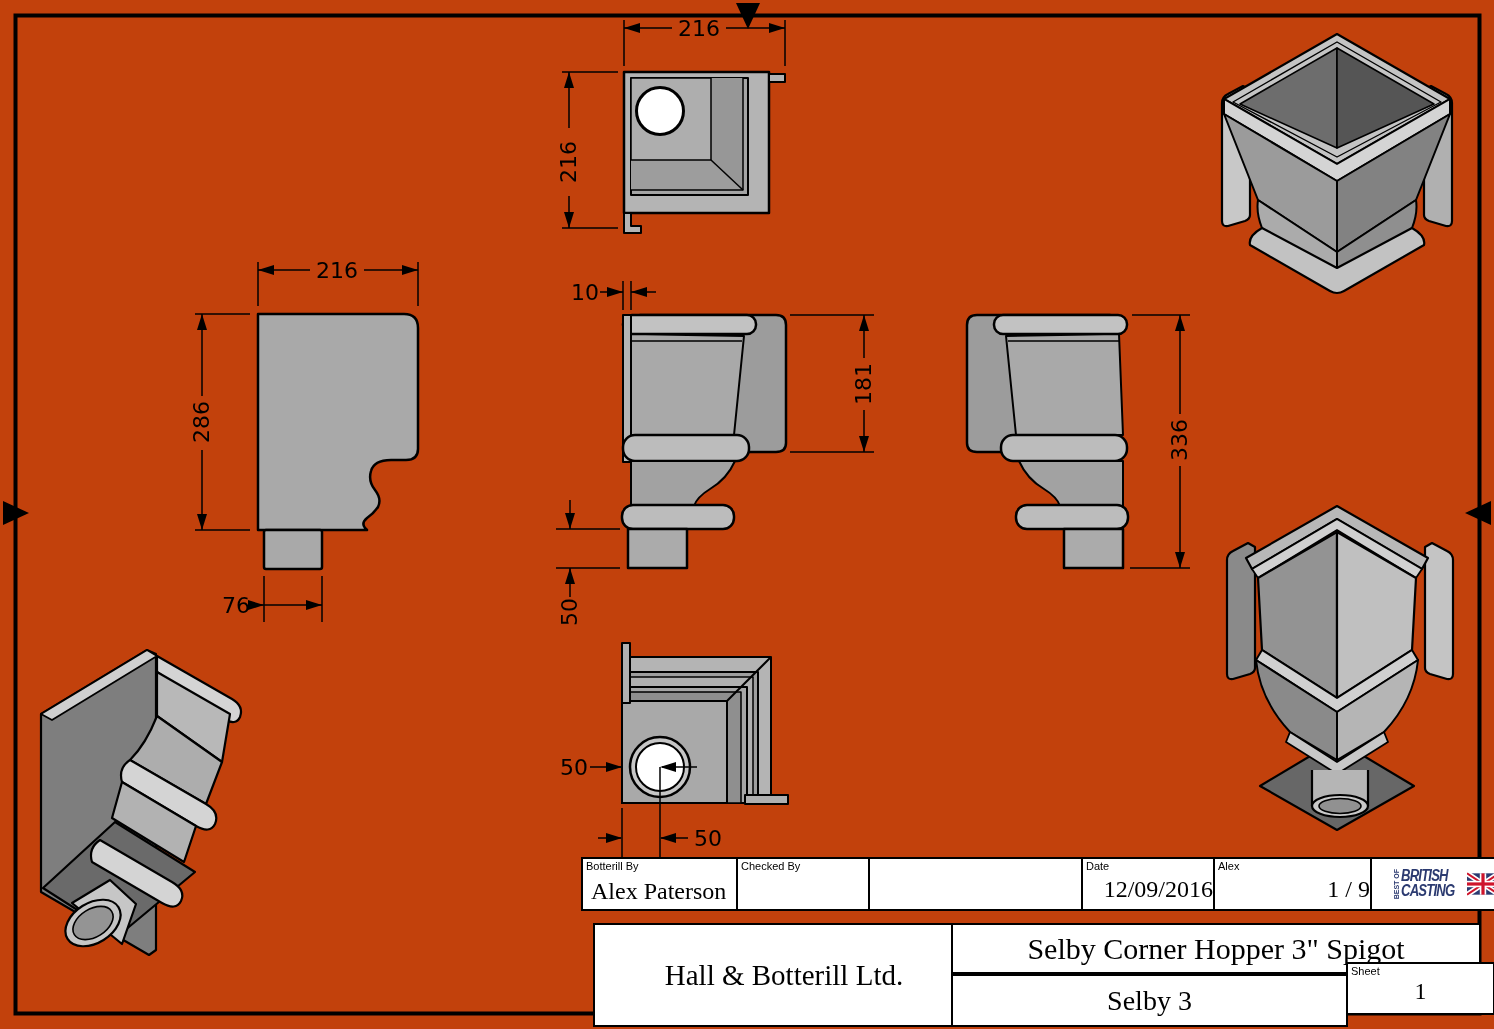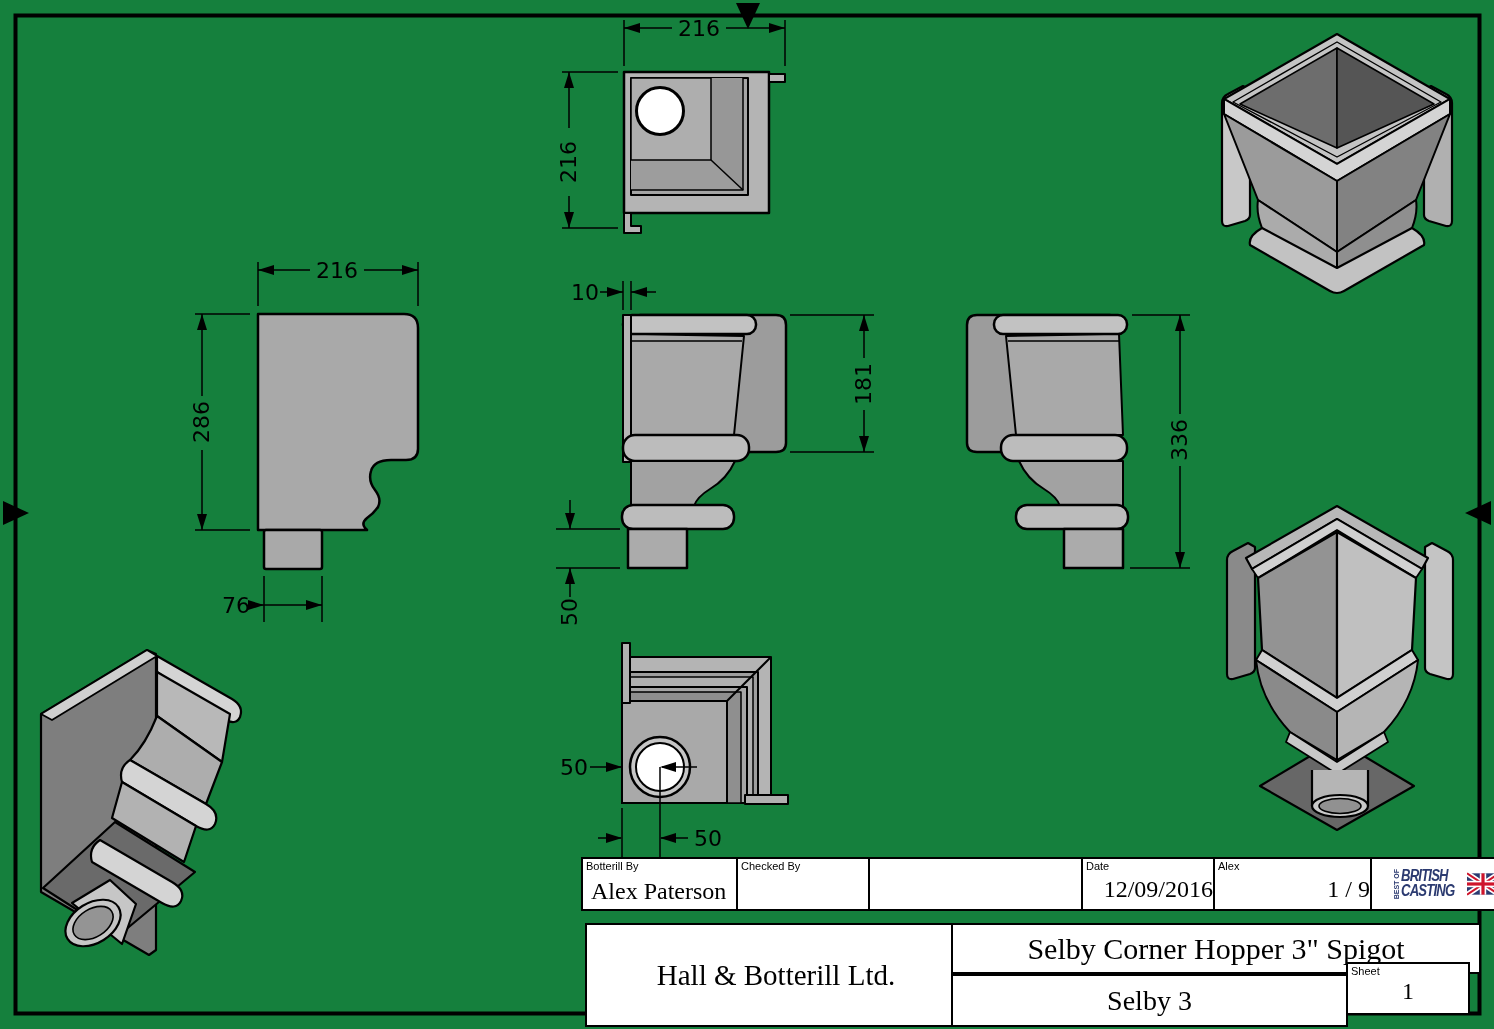--- a/index.html
+++ b/index.html
@@ -1,16 +1,16 @@
 <!DOCTYPE html>
 <html><head>
 <meta charset="utf-8">
 <style>
   html,body{margin:0;padding:0;background:#fff;}
-  .sheet{position:relative;width:1494px;height:1029px;background:#15803d;overflow:hidden;
+  .sheet{position:relative;width:1494px;height:1029px;background:#c2410c;overflow:hidden;
          font-family:"Liberation Sans",sans-serif;text-decoration:underline;}
   svg text{user-select:none;}
   .dim{font-family:"DejaVu Sans",sans-serif;font-size:22px;fill:#000;}
   .titleblock{position:absolute;left:581px;top:857px;width:900px;height:158px;}
   .cell{position:absolute;border:2px solid #000;box-sizing:border-box;background:#fff;}
   .cell .lbl{position:absolute;left:3px;top:1px;font-size:11px;color:#000;}
   .val-serif{font-family:"Liberation Serif",serif;color:#000;margin-top:12px;}
   .c-designed .v{position:absolute;left:8px;bottom:4px;font-size:24px;}
   .c-center .v{position:absolute;left:0;right:0;bottom:6px;text-align:right;font-size:24px;}
   .c-company{display:flex;align-items:center;justify-content:center;font-size:29px;}
@@ -270,27 +270,27 @@
       <svg width="48" height="40" viewBox="0 0 60 40">
         <rect x="0" y="0" width="60" height="40" fill="#2b3a70"></rect>
         <path d="M0,0 L60,40 M60,0 L0,40" stroke="#fff" stroke-width="10"></path>
         <path d="M0,0 L60,40 M60,0 L0,40" stroke="#cf142b" stroke-width="4"></path>
         <rect x="24" y="0" width="12" height="40" fill="#fff"></rect>
         <rect x="0" y="14" width="60" height="12" fill="#fff"></rect>
         <rect x="27" y="0" width="6" height="40" fill="#cf142b"></rect>
         <rect x="0" y="17" width="60" height="6" fill="#cf142b"></rect>
       </svg>
     </div>
-    <div class="cell c-company val-serif" style="left:4px;top:54px;width:370px;height:104px;padding-left:12px;">
+    <div class="cell c-company val-serif" style="left:12px;top:54px;width:370px;height:104px;padding-left:12px;">
       <span>Hall &amp; Botterill Ltd.</span>
     </div>
     <div class="cell c-title val-serif" style="left:370px;top:54px;width:530px;height:51px;">
       <span>Selby Corner Hopper 3" Spigot</span>
     </div>
     <div class="cell c-model val-serif" style="left:370px;top:105px;width:397px;height:53px;">
       <span>Selby 3</span>
     </div>
-    <div class="cell c-sheet" style="left:765px;top:105px;width:124px;height:53px;padding-left:17px;">
+    <div class="cell c-sheet" style="left:765px;top:105px;width:149px;height:53px;padding-left:17px;">
       <span class="lbl">Sheet</span>
       <span class="v val-serif">1</span>
     </div>
   </div>
 </div>
 
 </body></html>

